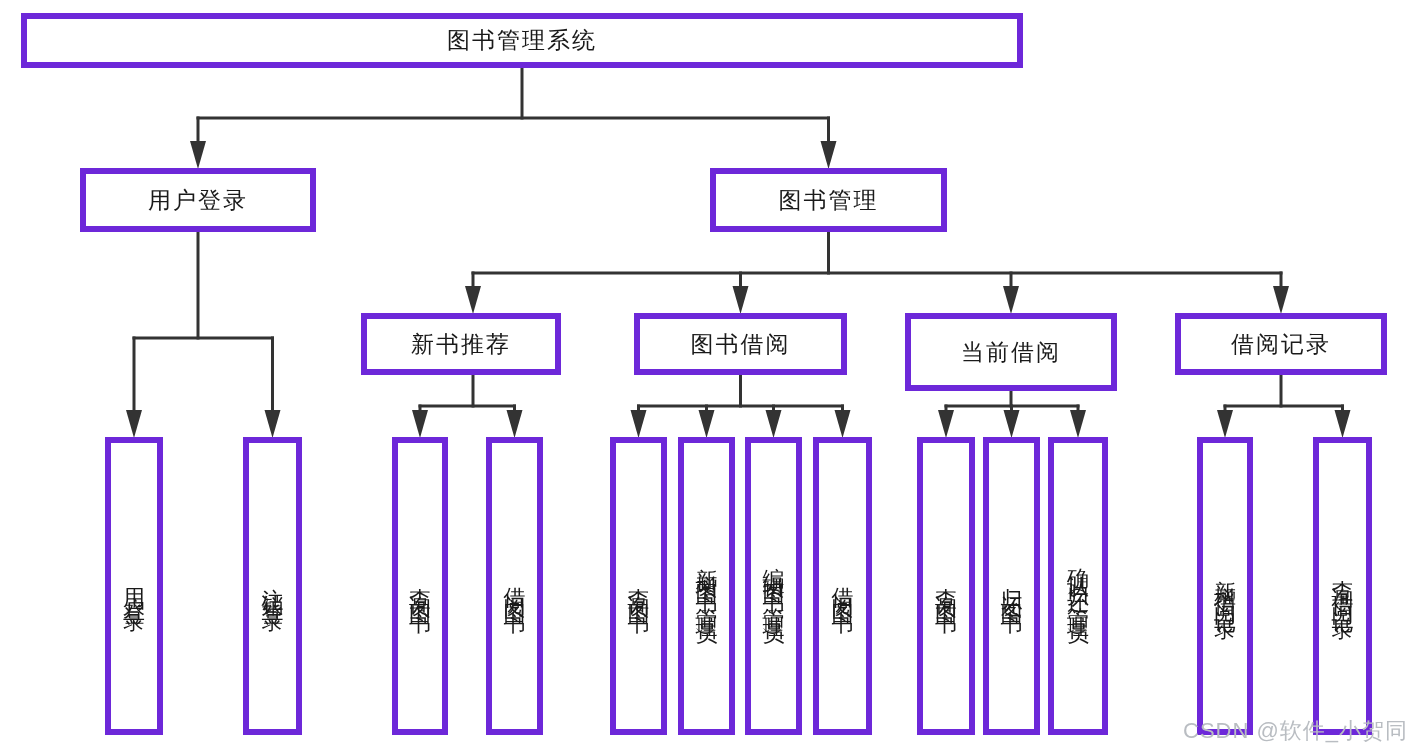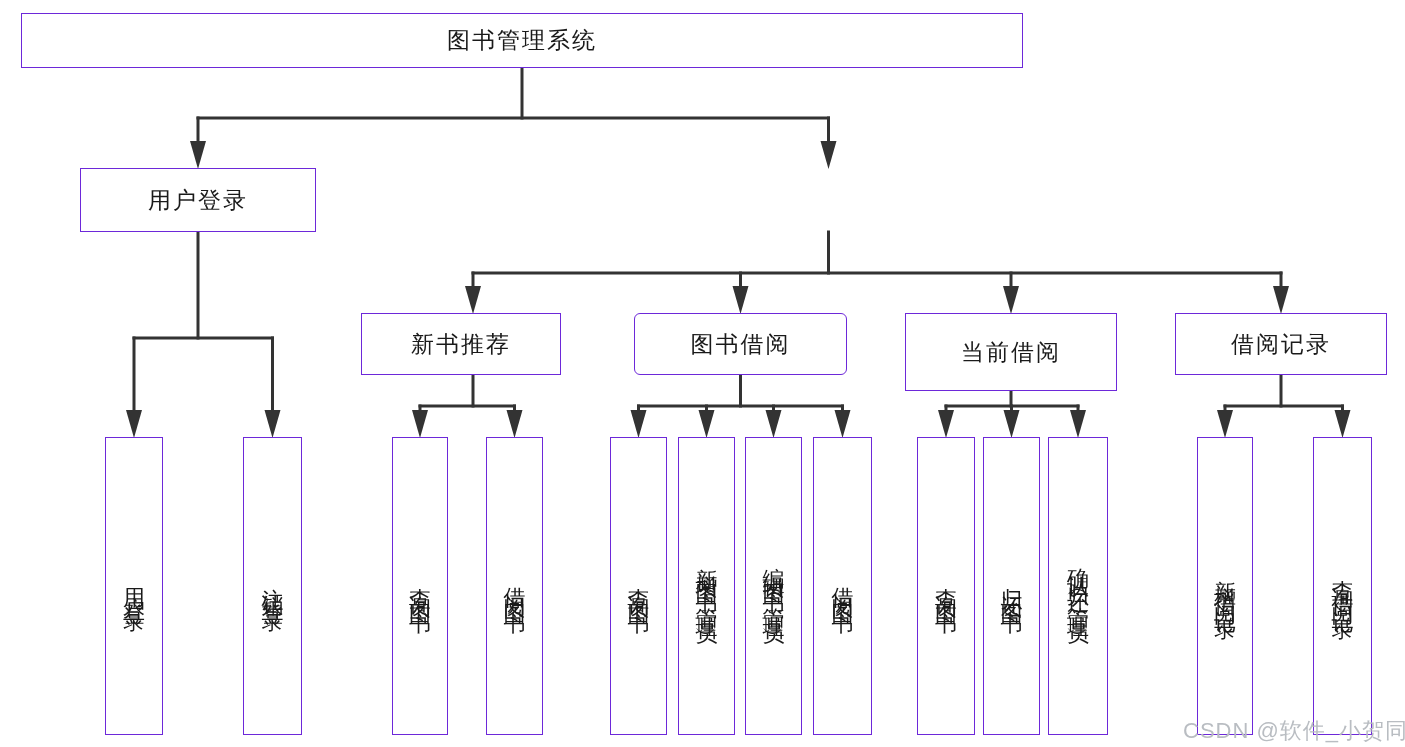--- a/index.html
+++ b/index.html
@@ -13,21 +13,21 @@
   }
   svg.connectors {
     position: absolute;
     left: 0; top: 0;
     width: 1405px; height: 747px;
     z-index: 1;
   }
   .node {
     position: absolute;
     box-sizing: border-box;
-    border: 1px solid #6d28d9;
+    border: 6px solid #6d28d9;
     background: #ffffff;
     display: flex;
     align-items: center;
     justify-content: center;
     color: #1a1a1a;
     font-size: 23px;
     letter-spacing: 2px;
     z-index: 2;
     text-align: center;
   }
@@ -107,24 +107,27 @@
       <line x1="1342.5" y1="406" x2="1342.5" y2="415" stroke="#333333" stroke-width="3" stroke-linecap="square"></line>
       <polygon points="1334.5,410 1350.5,410 1342.5,438" fill="#333333"></polygon>
     </svg>
   <div class="watermark">CSDN @软件_小贺同学</div>
 <div class="node" style="left: 21px; top: 13px; width: 1002px; height: 55px;">
       <span>图书管理系统</span>
     </div>
     <div class="node" style="left: 80px; top: 168px; width: 236px; height: 64px;">
       <span>用户登录</span>
     </div>
+    <div class="node" style="left: 710px; top: 168px; width: 237px; height: 64px;">
+      <span>图书管理</span>
+    </div>
     <div class="node" style="left: 361px; top: 313px; width: 200px; height: 62px;">
       <span>新书推荐</span>
     </div>
-    <div class="node" style="left: 634px; top: 313px; width: 213px; height: 62px; border-radius: 6px;">
+    <div class="node" style="left: 634px; top: 313px; width: 213px; height: 62px;">
       <span>图书借阅</span>
     </div>
     <div class="node" style="left: 905px; top: 313px; width: 212px; height: 78px;">
       <span>当前借阅</span>
     </div>
     <div class="node" style="left: 1175px; top: 313px; width: 212px; height: 62px;">
       <span>借阅记录</span>
     </div>
     <div class="node vertical" style="left: 105px; top: 437px; width: 58px; height: 298px;">
       <span>用户登录</span>

